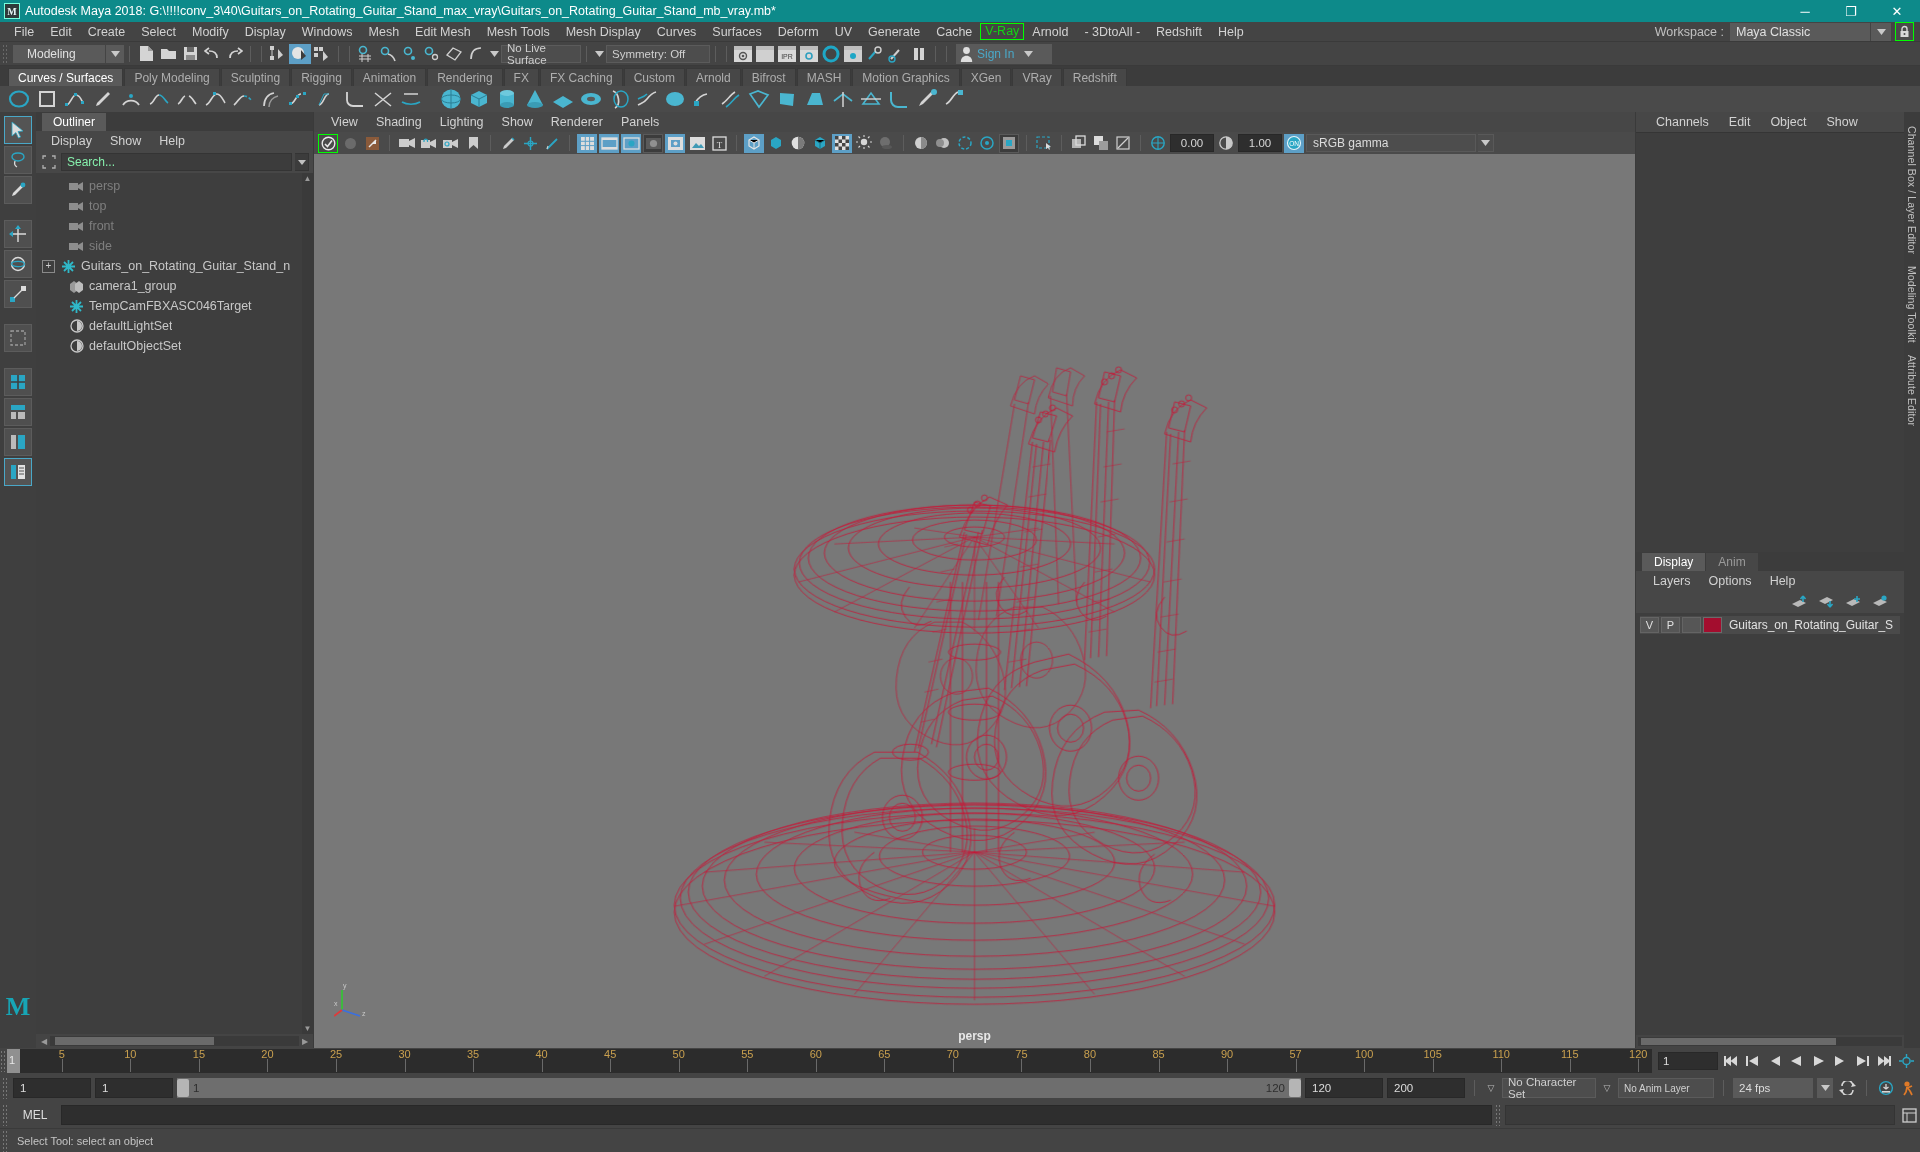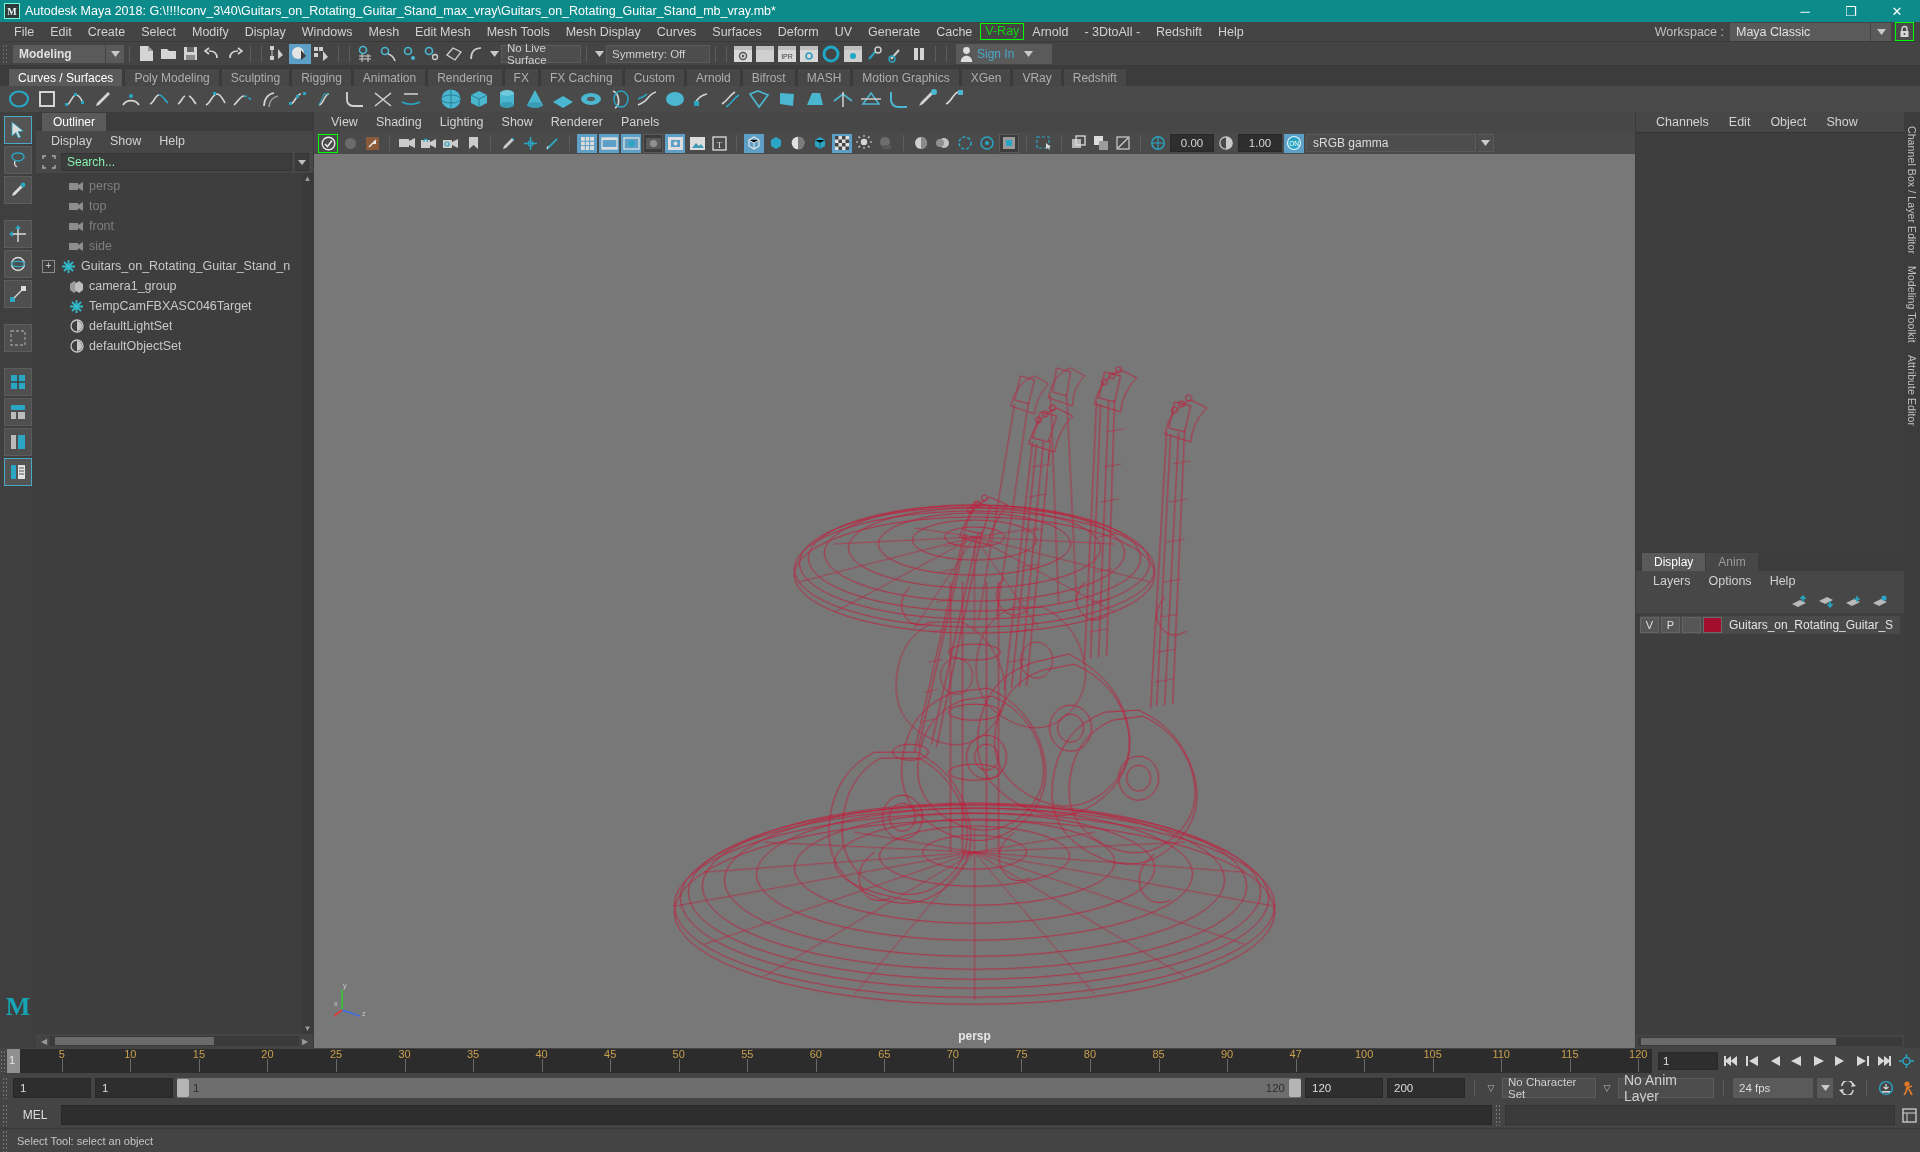--- a/index.html
+++ b/index.html
@@ -27,21 +27,21 @@
   .menubar .spacer { flex:1; }
   .ws-label { color:#c0c0c0; font-size:12.5px; padding-right:6px; }
   .ws-select { width:140px; height:18px; background:#5a5a5a; border:none; display:flex; align-items:center; padding-left:6px;
        color:#e0e0e0; font-size:12.5px; }
   .ws-arrow { width:20px; height:18px; background:#5a5a5a; display:flex; align-items:center; justify-content:center; margin-left:1px; }
   .ws-lock { width:19px; height:19px; border:1px solid #00ff00; background:#4a4a4a; display:flex; align-items:center; justify-content:center; margin:0 6px 0 4px;}
 
   
   .statusbar { height:24px; background:#444444; display:flex; align-items:center; flex:0 0 24px; border-bottom:1px solid #3a3a3a; padding-left:2px; }
   .gripdots { width:7px; height:20px; background-image:radial-gradient(#777 1px, transparent 1px); background-size:3px 4px; opacity:.7;}
-  .menu-mode { width:92px; height:18px; background:#5a5a5a; color:#e0e0e0; font-size:12px; display:flex; align-items:center; padding-left:6px; margin-left:4px;font-weight:bold;}
+  .menu-mode { width:92px; height:18px; background:#5a5a5a; color:#e0e0e0; font-size:12px; display:flex; align-items:center; padding-left:14px; margin-left:4px;}
   .menu-mode-arrow { width:18px; height:18px; background:#5a5a5a; display:flex; align-items:center; justify-content:center; margin-left:1px; }
   .sep { width:1px; height:16px; background:#5d5d5d; margin:0 5px; }
   .tb-ico { width:22px; height:20px; display:flex; align-items:center; justify-content:center; }
   .tb-ico.active { background:#5d9fc6; }
   .live-surface { width:80px; height:18px; background:#4d4d4d; border:1px solid #5b5b5b; color:#cfcfcf; font-size:11.5px;
       display:flex; align-items:center; padding-left:5px; }
   .symmetry { width:104px; height:18px; background:#4d4d4d; border:1px solid #5b5b5b; color:#cfcfcf; font-size:11.5px;
       display:flex; align-items:center; padding-left:5px; }
   .dd-arrow { width:14px; display:flex; align-items:center; justify-content:center; color:#bbb; font-size:8px; }
   .signin { height:20px; background:#5a5a5a; display:flex; align-items:center; padding:0 4px; margin-left:4px; min-width:96px;}
@@ -156,21 +156,21 @@
   
   .range-row { height:28px; background:#444; display:flex; align-items:center; flex:0 0 28px; gap:4px; padding-left:2px; }
   .rg-field { width:78px; height:20px; background:#2e2e2e; border:1px solid #282828; color:#ddd; font-size:11.5px;
      display:flex; align-items:center; padding-left:6px; }
   .rg-bar { flex:1; height:20px; background:#6e6e6e; position:relative; display:flex; align-items:center; }
   .rg-handle { width:12px; height:18px; background:#b5b5b5; border-radius:2px; }
   .rg-val { color:#2e2e2e; font-size:11.5px; padding:0 4px; }
   .rg-val.right { margin-left:auto; }
   .charset { width:94px; height:20px; background:#4d4d4d; border:1px solid #5b5b5b; color:#d0d0d0; font-size:11.5px;
      display:flex; align-items:center; padding-left:5px;}
-  .animlayer { width:96px; height:20px; background:#4d4d4d; border:1px solid #5b5b5b; color:#d0d0d0; font-size:14px;
+  .animlayer { width:96px; height:20px; background:#4d4d4d; border:1px solid #5b5b5b; color:#d0d0d0; font-size:10px;
      display:flex; align-items:center; padding-left:5px;}
   .fps { width:80px; height:20px; background:#5a5a5a; color:#ddd; font-size:11.5px; display:flex; align-items:center; padding-left:6px;}
   .fps-arrow { width:16px; height:20px; background:#5a5a5a; display:flex; align-items:center; justify-content:center; color:#ccc; font-size:8px;}
   .tri { width:14px; text-align:center; color:#bdbdbd; font-size:9px; }
 
   
   .cmd-row { height:26px; background:#444; display:flex; align-items:center; flex:0 0 26px; gap:3px; padding-left:2px;}
   .cmd-label { width:46px; text-align:center; font-size:12px; color:#ddd; }
   .cmd-input { flex:1; height:20px; background:#2e2e2e; border:1px solid #282828; }
   .cmd-out { width:390px; height:20px; background:#3b3b3b; border:1px solid #343434;}
@@ -1362,21 +1362,21 @@
         <div class="ts-lab" style="left: 945.875px;">70</div>
         <div class="ts-tick" style="left: 1014.42px;"></div>
         <div class="ts-lab" style="left: 1014.42px;">75</div>
         <div class="ts-tick" style="left: 1082.96px;"></div>
         <div class="ts-lab" style="left: 1082.96px;">80</div>
         <div class="ts-tick" style="left: 1151.5px;"></div>
         <div class="ts-lab" style="left: 1151.5px;">85</div>
         <div class="ts-tick" style="left: 1220.04px;"></div>
         <div class="ts-lab" style="left: 1220.04px;">90</div>
         <div class="ts-tick" style="left: 1288.58px;"></div>
-        <div class="ts-lab" style="left: 1288.58px;">47</div>
+        <div class="ts-lab" style="left: 1288.58px;">57</div>
         <div class="ts-tick" style="left: 1357.12px;"></div>
         <div class="ts-lab" style="left: 1357.12px;">100</div>
         <div class="ts-tick" style="left: 1425.67px;"></div>
         <div class="ts-lab" style="left: 1425.67px;">105</div>
         <div class="ts-tick" style="left: 1494.21px;"></div>
         <div class="ts-lab" style="left: 1494.21px;">110</div>
         <div class="ts-tick" style="left: 1562.75px;"></div>
         <div class="ts-lab" style="left: 1562.75px;">115</div>
         <div class="ts-tick" style="left: 1631.29px;"></div>
         <div class="ts-lab" style="left: 1631.29px;">120</div>

